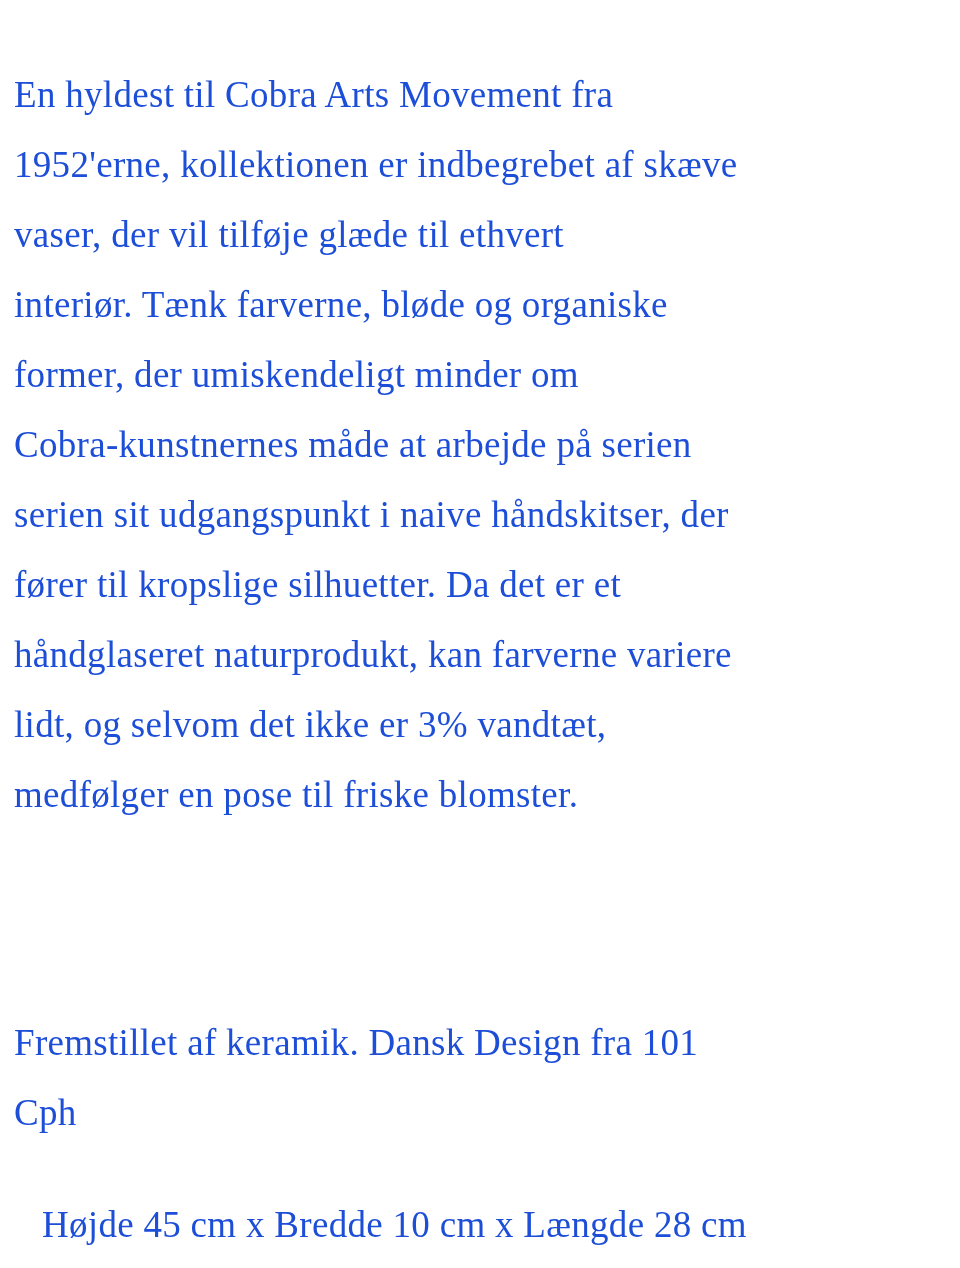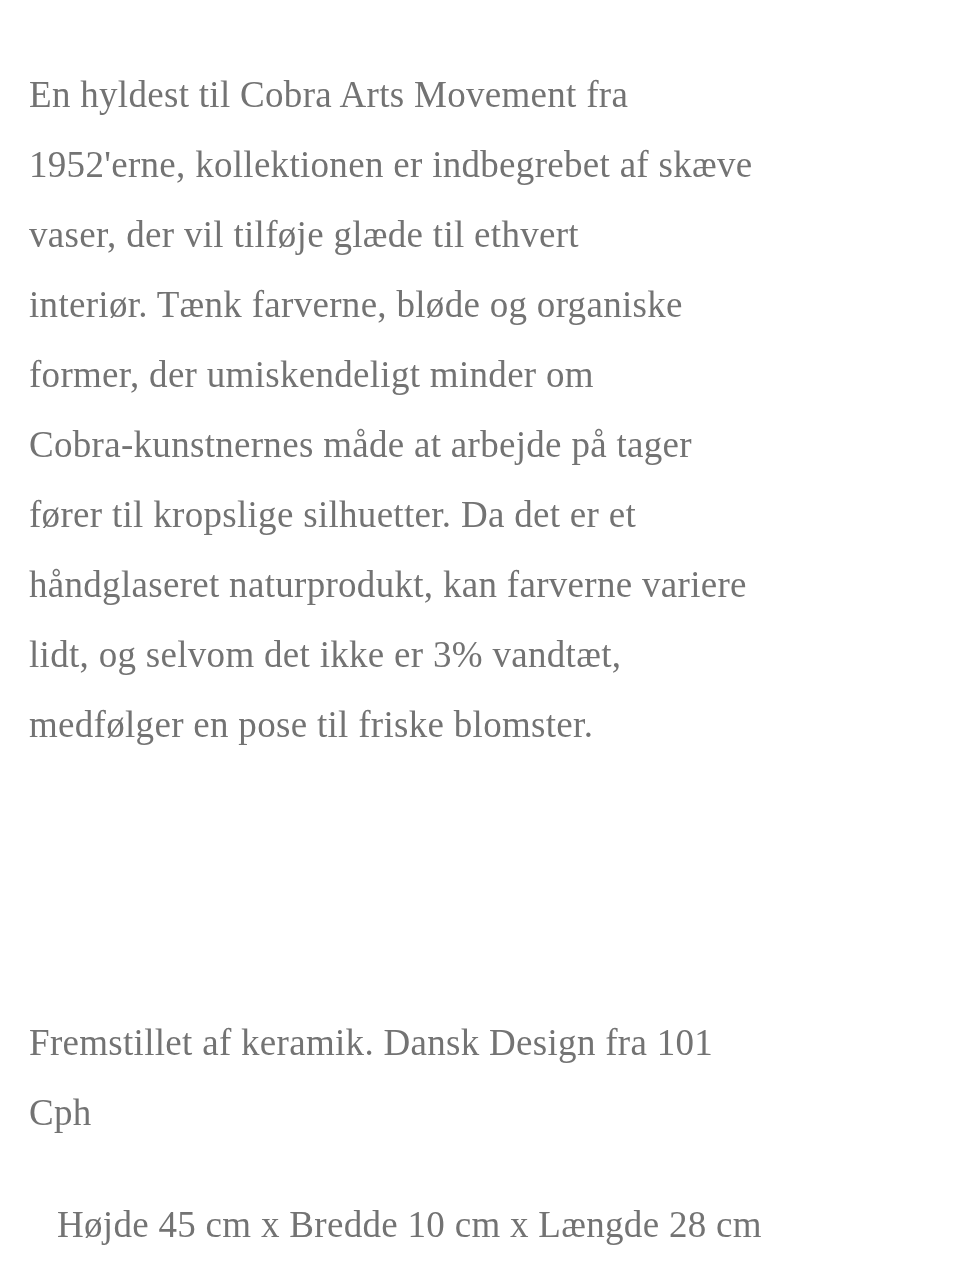--- a/index.html
+++ b/index.html
@@ -8,25 +8,25 @@
       background: #ffffff;
     }
     body {
       width: 960px;
       height: 1268px;
       overflow: hidden;
       position: relative;
     }
     .content {
       position: absolute;
-      left: 29px;
+      left: 14px;
       top: 60px;
       width: 900px;
       font-family: "Liberation Serif", "DejaVu Serif", serif;
-      color: #737373;
+      color: #1d4ed8;
       font-size: 37px;
       line-height: 70px;
       letter-spacing: 0.3px;
     }
     .para {
       margin: 0;
     }
     .line {
       display: block;
       white-space: nowrap;
@@ -38,21 +38,22 @@
 </head>
 <body>
 
 <div class="content">
   <p class="para para-1">
     <span class="line">En hyldest til Cobra Arts Movement fra</span>
     <span class="line">1952'erne, kollektionen er indbegrebet af skæve</span>
     <span class="line">vaser, der vil tilføje glæde til ethvert</span>
     <span class="line">interiør. Tænk farverne, bløde og organiske</span>
     <span class="line">former, der umiskendeligt minder om</span>
-    <span class="line">Cobra-kunstnernes måde at arbejde på tager</span>
+    <span class="line">Cobra-kunstnernes måde at arbejde på serien</span>
+    <span class="line">serien sit udgangspunkt i naive håndskitser, der</span>
     <span class="line">fører til kropslige silhuetter. Da det er et</span>
     <span class="line">håndglaseret naturprodukt, kan farverne variere</span>
     <span class="line">lidt, og selvom det ikke er 3% vandtæt,</span>
     <span class="line">medfølger en pose til friske blomster.</span>
   </p>
 
   <p class="para para-2">
     <span class="line">Fremstillet af keramik. Dansk Design fra 101</span>
     <span class="line">Cph</span>
   </p>

